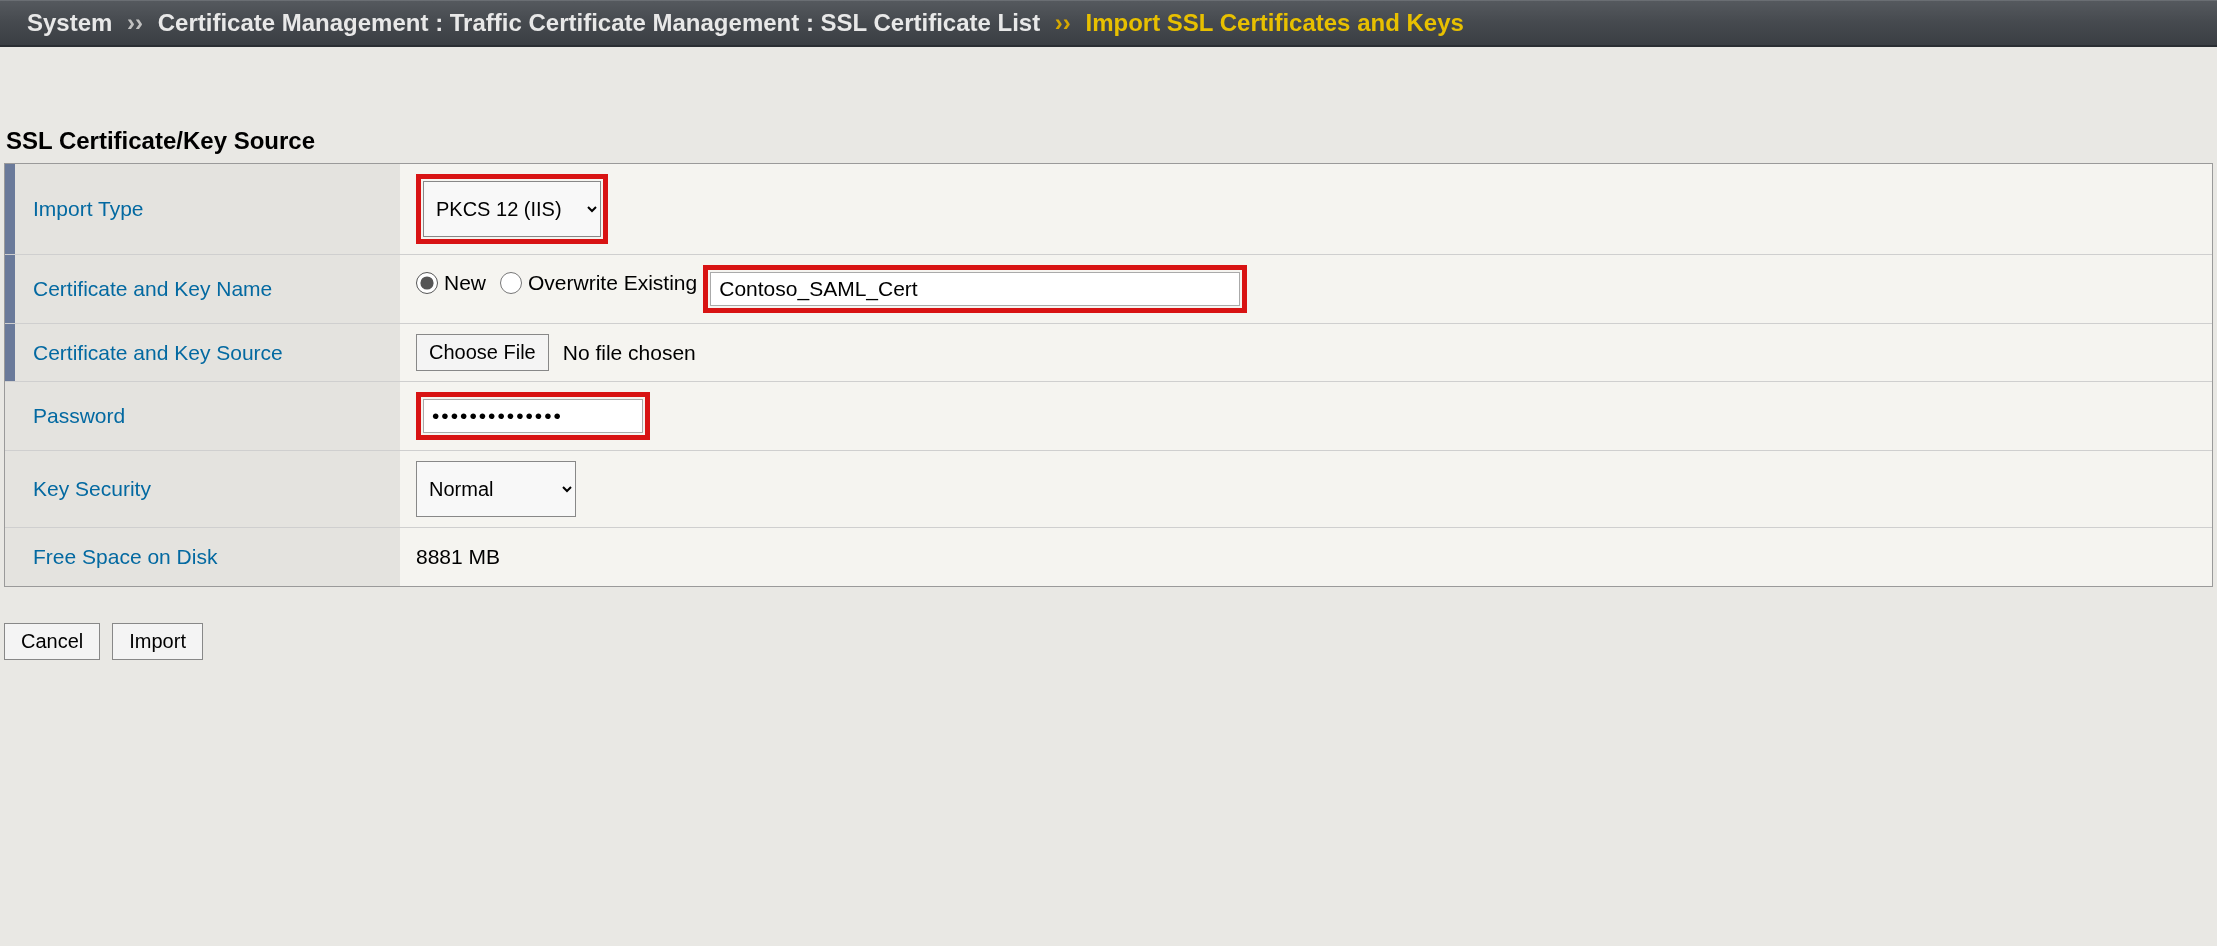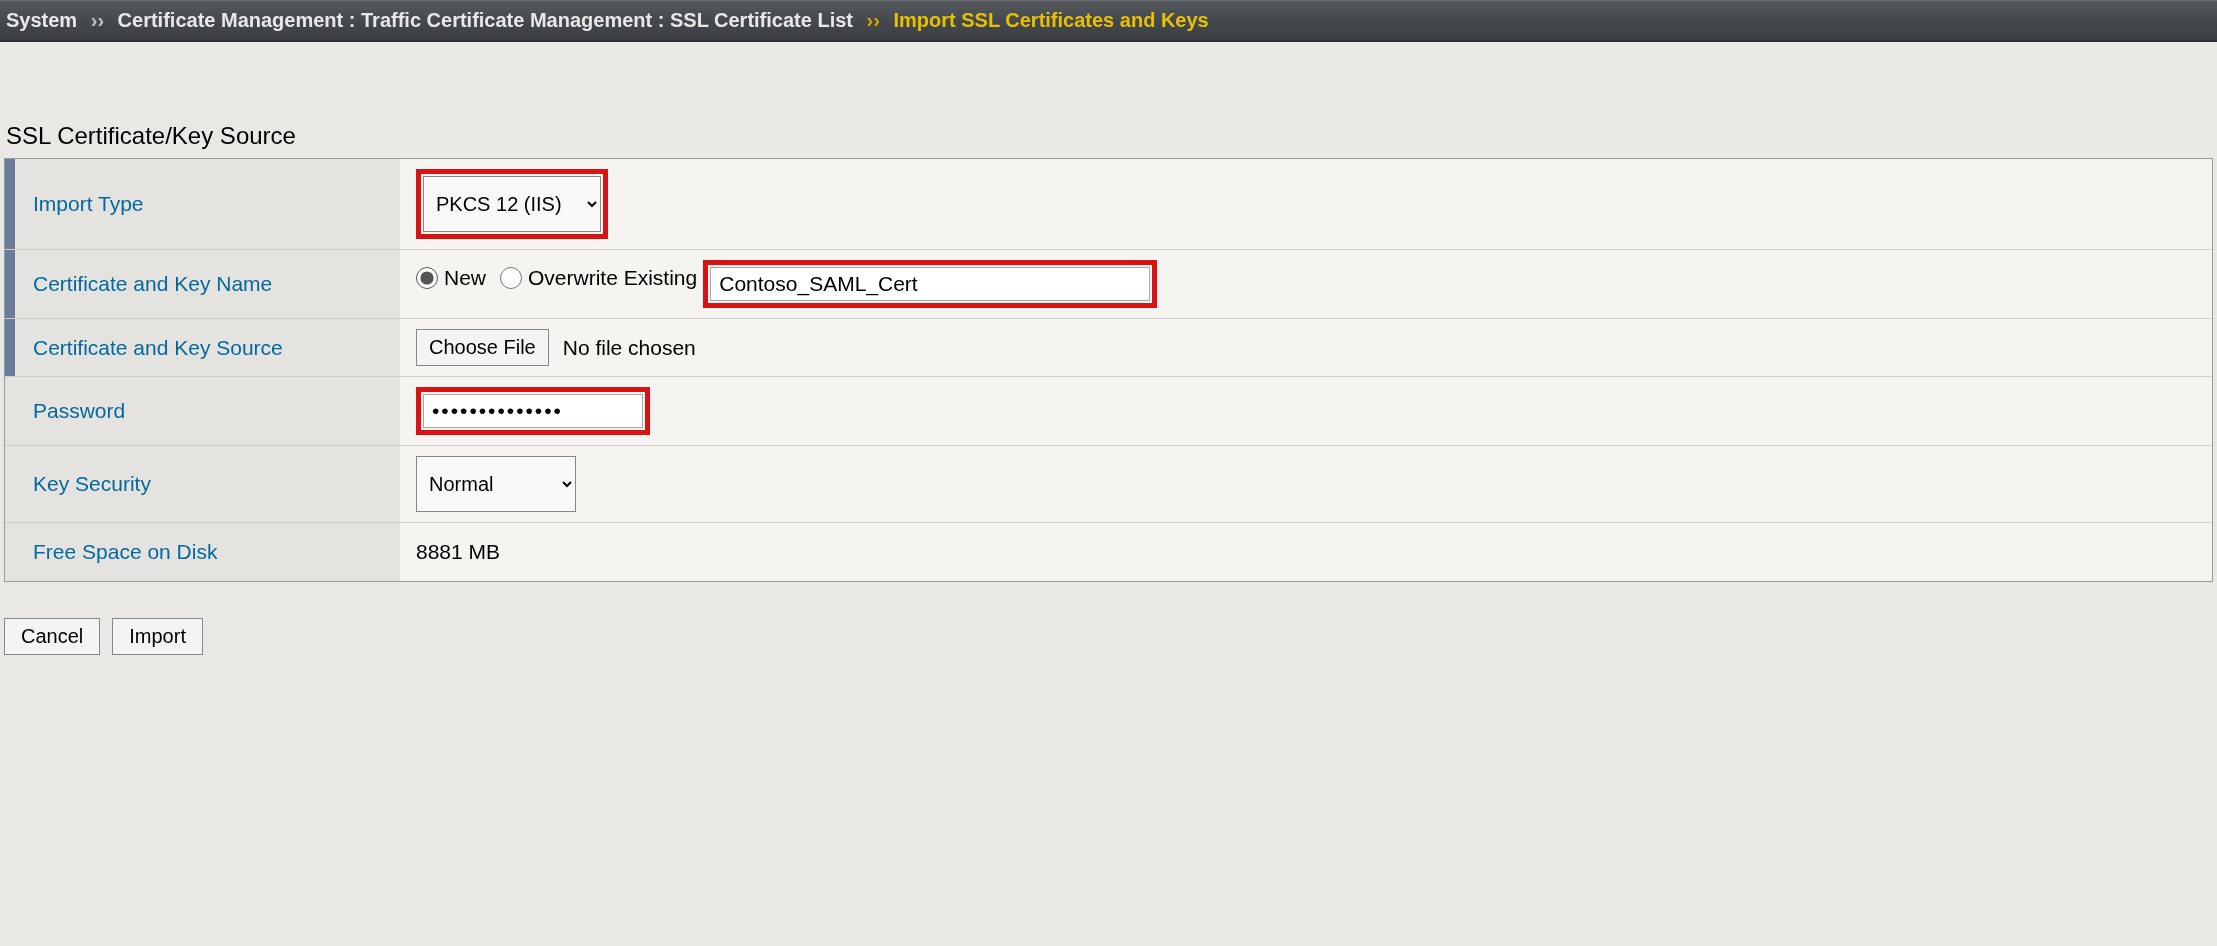--- a/index.html
+++ b/index.html
@@ -10,42 +10,42 @@
     body {
       font-family: Arial, Helvetica, sans-serif;
       background: #e9e8e4;
       font-size: 20px;
     }
     .breadcrumb-bar {
       background: #4a4e53;
       background: linear-gradient(to bottom, #55595e 0%, #45494e 50%, #3a3e43 100%);
       border-top: 1px solid #6a6e73;
       border-bottom: 2px solid #2a2e33;
-      padding: 8px 6px;
+      padding: 8px 27px;
       color: #e8e8e8;
-      font-size: 20px;
+      font-size: 24px;
       font-weight: bold;
     }
     .breadcrumb-bar .sep {
       color: #c0c0c0;
       margin: 0 8px;
     }
     .breadcrumb-bar .sep-gold {
       color: #d6a800;
       margin: 0 8px;
     }
     .breadcrumb-bar .current {
       color: #e8c000;
     }
     .breadcrumb-bar .link {
       color: #e8e8e8;
     }
     .section-title {
       font-size: 24px;
-      font-weight: normal;
+      font-weight: bold;
       color: #000;
       padding: 0 0 8px 6px;
       margin-top: 80px;
     }
     .form-wrap {
       border: 1px solid #9a9a9a;
       background: #fff;
       margin: 0 4px 0 4px;
     }
     .form-row {
@@ -109,21 +109,21 @@
       accent-color: #555;
     }
     input[type="text"], input[type="password"] {
       font-size: 21px;
       padding: 4px 8px;
       border: 1px solid #aaa;
       height: 34px;
       background: #fff;
     }
     .cert-name-input {
-      width: 440px;
+      width: 530px;
     }
     .password-input {
       width: 220px;
       letter-spacing: 2px;
     }
     .choose-file-btn {
       font-size: 20px;
       padding: 6px 12px;
       border: 1px solid #888;
       background: #f4f4f4;

